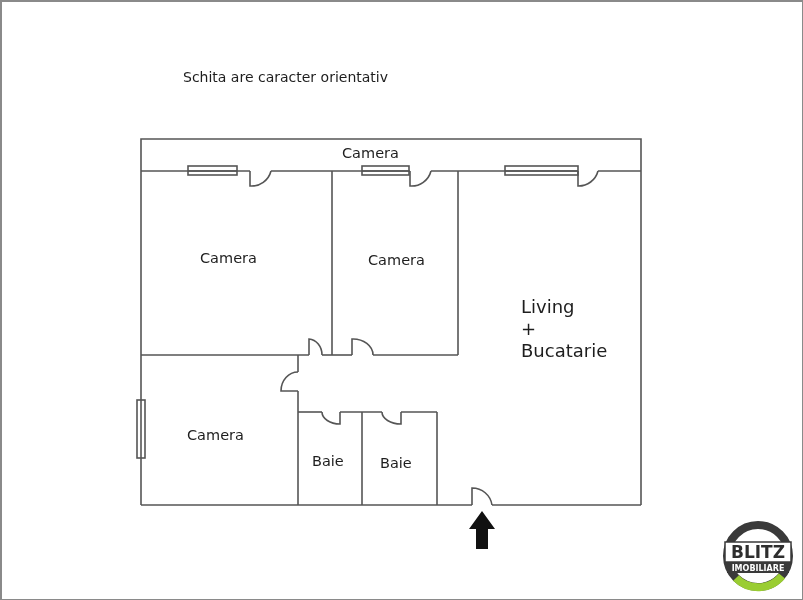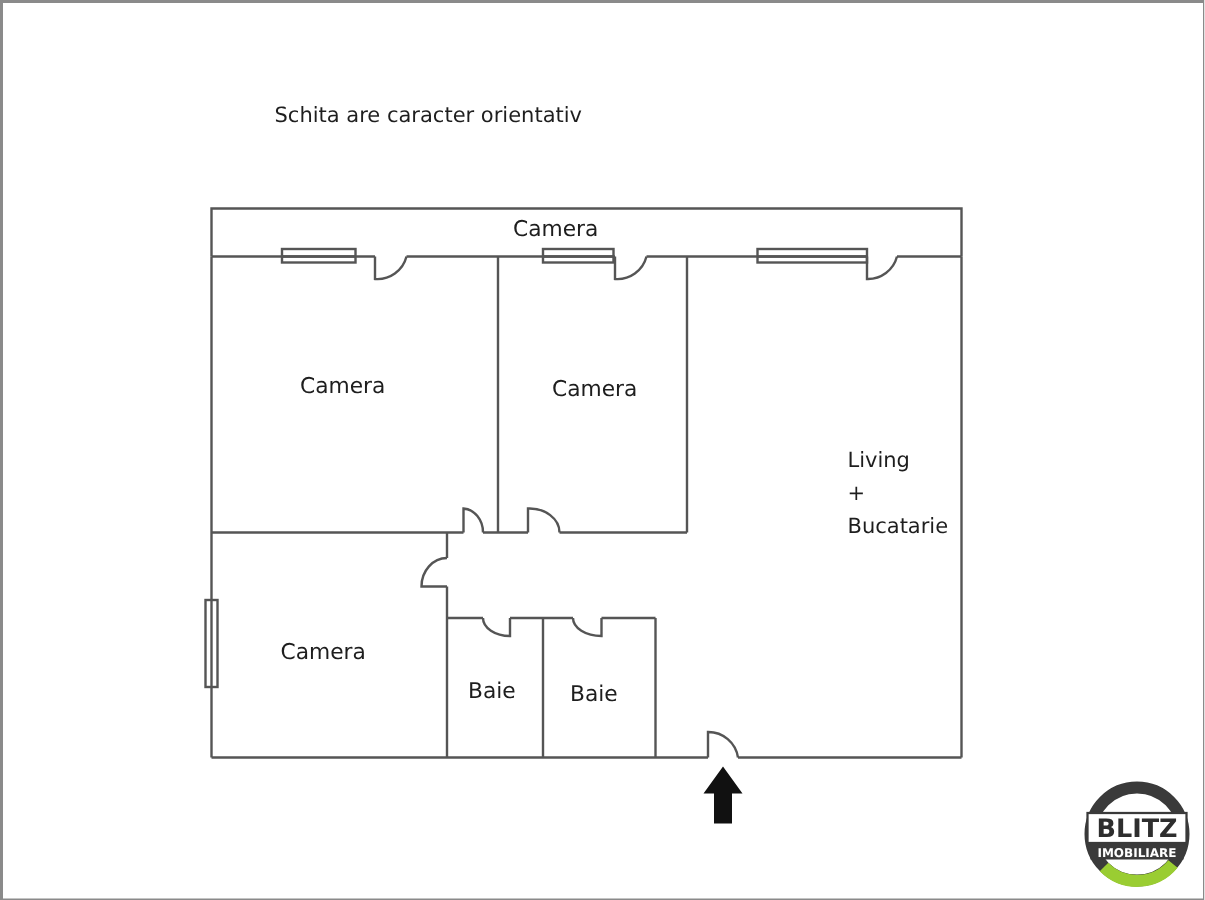--- a/index.html
+++ b/index.html
@@ -1,21 +1,21 @@
 <!DOCTYPE html>
 <html><head>
 <meta charset="utf-8">
 <style>
   html, body { margin: 0; padding: 0; background: #ffffff; }
   body { width: 803px; height: 600px; position: relative; overflow: hidden; font-family: "DejaVu Sans", sans-serif; }
   .frame { position: absolute; left: 0; top: 0; width: 801px; height: 598px; border: 1px solid #8a8a8a; border-left-width: 2px; border-top-width: 2px; box-sizing: border-box; width: 803px; height: 600px; }
   .caption { position: absolute; left: 183px; top: 69px; font-size: 14px; color: #1e1e1e; letter-spacing: 0px; white-space: nowrap; font-family: "DejaVu Sans", sans-serif; }
   svg.plan { position: absolute; left: 0; top: 0; }
   .label { position: absolute; font-size: 14.5px; color: #1e1e1e; white-space: nowrap; line-height: 1; font-family: "DejaVu Sans", sans-serif; }
-  .living-label { position: absolute; left: 521px; top: 296px; font-size: 14px; color: #1e1e1e; line-height: 22px; font-family: "DejaVu Sans", sans-serif; margin-left: 44px; }
+  .living-label { position: absolute; left: 521px; top: 296px; font-size: 18px; color: #1e1e1e; line-height: 22px; font-family: "DejaVu Sans", sans-serif; }
   .logo { position: absolute; left: 722px; top: 520px; width: 72px; height: 72px; }
 </style>
 </head>
 <body>
 
 <div class="frame"></div>
 
 <div class="caption">Schita are caracter orientativ</div>
 
 <svg class="plan" width="803" height="600" viewBox="0 0 803 600">

